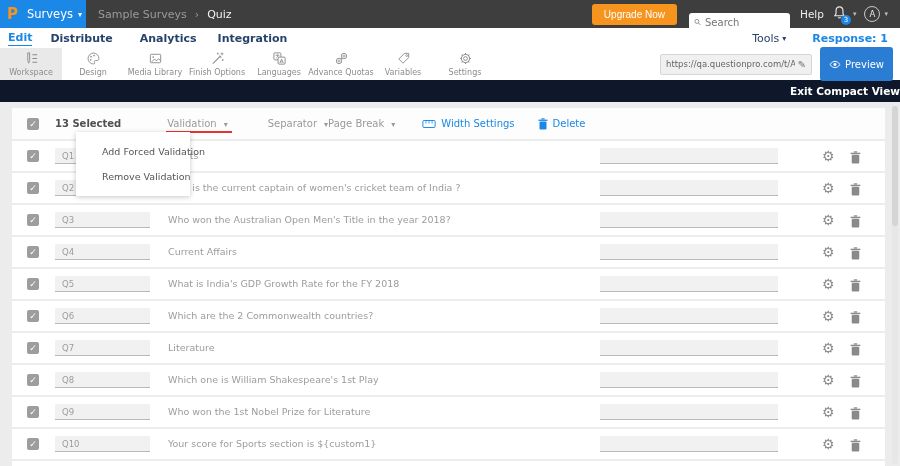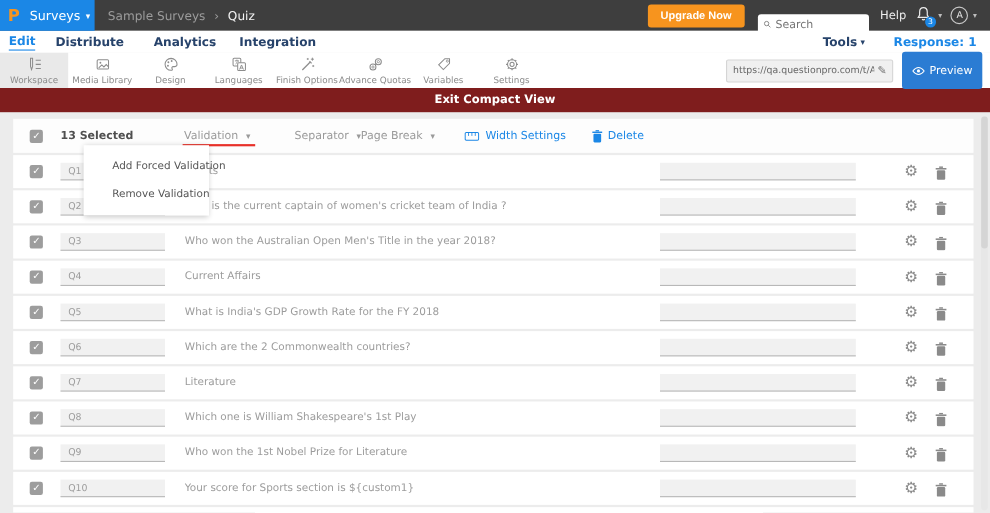--- a/index.html
+++ b/index.html
@@ -11,21 +11,21 @@
   .logo-block { height:28px; width:86px; background:#1b87e6; display:flex; align-items:center;
                 padding:0 6px 0 7px; cursor:pointer; }
   .logo-p { color:#f7941e; font-weight:bold; font-size:15px; line-height:1; }
   .product-label { color:#fff; font-size:11.5px; margin-left:9px; }
   .caret { font-size:8px; color:#fff; margin-left:5px; }
   .crumbs { display:flex; align-items:center; margin-left:12px; font-size:11px; }
   .crumb-muted { color:#9b9b9b; }
   .crumb-sep { color:#9b9b9b; margin:0 8px; font-size:11px; }
   .crumb-current { color:#f2f2f2; }
   .topbar-spacer { flex:1; }
-  .upgrade-btn { background:#f7941e; color:#fff; font-size:10px; font-weight:bold;
+  .upgrade-btn { background:#f7941e; color:#fff; font-size:10px; font-weight:normal;
                  border:none; border-radius:3px; padding:5px 12px; margin-right:12px; cursor:pointer; }
   .search-box { background:#fff; border-radius:3px; width:101px; height:19px; display:flex;
                 align-items:center; padding:0 5px;margin-top:16px; }
   .search-box input { border:none; outline:none; width:80px; font-size:10px; color:#444;
                       font-family:inherit; margin-left:4px; }
   .help-label { color:#eee; font-size:10.5px; margin:0 8px 0 10px; cursor:pointer; }
   .bell-wrap { position:relative; width:17px; height:18px; cursor:pointer; }
   .badge { position:absolute; right:-2px; bottom:-2px; background:#1b87e6; color:#fff;
            font-size:7px; width:10px; height:10px; border-radius:50%; text-align:center;
            line-height:10px; }
@@ -34,21 +34,21 @@
             color:#e6e6e6; font-size:8.5px; display:flex; align-items:center; justify-content:center;
             margin-left:4px; cursor:pointer; }
   .topbar-right-pad { width:8px; }
 
   
   .navrow { height:20px; background:#fff; display:flex; align-items:center; padding:0 12px 0 8px; }
   .nav-tab { font-size:11px; font-weight:bold; color:#27436b; cursor:pointer; }
   .nav-tab.active { color:#1b87e6; border-bottom:1px solid #1b87e6; padding-bottom:1px; }
   .nav-gap1{ margin-right:18px; } .nav-gap2{ margin-right:27px; } .nav-gap3{ margin-right:21px; }
   .nav-spacer { flex:1; }
-  .tools-label { font-size:11px; font-weight:bold; color:#27436b; cursor:pointer; }
+  .tools-label { font-size:11px; font-weight:normal; color:#27436b; cursor:pointer; }
   .tools-caret { color:#27436b; font-size:8px; margin:0 26px 0 3px; }
   .response-label { font-size:11px; font-weight:bold; color:#1b87e6; cursor:pointer; }
 
   
   .iconrow { height:32px; background:#fff; display:flex; align-items:stretch; }
   .tool-tab { width:62px; display:flex; flex-direction:column; align-items:center;
               justify-content:center; cursor:pointer; }
   .tool-tab.active { background:#e9e9e9; }
   .tool-tab svg { display:block; }
   .tool-tab .tlabel { font-size:8px; color:#8c8c8c; margin-top:2px; white-space:nowrap; }
@@ -57,22 +57,22 @@
              border:1px solid #d5d5d5; border-radius:2px; display:flex; align-items:center;
              padding:0 5px; margin-right:8px; }
   .url-box input { flex:1; border:none; outline:none; background:transparent; font-size:8.5px;
                    color:#666; font-family:inherit; min-width:0; }
   .url-pencil { font-size:10px; color:#777; margin-left:3px; cursor:pointer; }
   .preview-btn { align-self:center; background:#2b7cd3; border:none; border-radius:3px;
                  color:#fff; font-size:10px; height:34px; padding:0 9px; margin-right:7px;
                  display:flex; align-items:center; gap:4px; cursor:pointer; font-family:inherit; }
 
   
-  .compact-bar { height:22px; background:#7f1d1d; display:flex; align-items:center;
-                 justify-content:center; }
+  .compact-bar { height:22px; background:#0f172a; display:flex; align-items:center;
+                 justify-content:flex-end; }
   .compact-bar span { color:#fff; font-size:10.5px; font-weight:bold; cursor:pointer; }
 
   
   .main { position:relative; height:364px; padding:6px 0 0 12px; }
   .sel-toolbar { width:873px; height:31px; background:#fdfdfd; display:flex; align-items:center;
                  padding-left:15px; margin-bottom:2px; }
   .cb { width:12px; height:12px; background:#9d9d9d; border-radius:2px; color:#fff;
         font-size:9px; line-height:12px; text-align:center; cursor:pointer; flex:none; }
   .sel-count { font-size:10px; font-weight:bold; color:#4f4f4f; margin-left:16px; }
   .dd { font-size:10px; color:#9a9a9a; cursor:pointer; position:relative; white-space:nowrap; }
@@ -169,62 +169,62 @@
       <path d="M4 2 h2 v8 l-1 3 -1 -3 Z" fill="none" stroke="#8c8c8c" stroke-width="1"></path>
       <line x1="9" y1="4" x2="14" y2="4" stroke="#8c8c8c" stroke-width="1.1"></line>
       <line x1="9" y1="8" x2="14" y2="8" stroke="#8c8c8c" stroke-width="1.1"></line>
       <line x1="9" y1="12" x2="14" y2="12" stroke="#8c8c8c" stroke-width="1.1"></line>
     </svg>
     <span class="tlabel">Workspace</span>
   </div>
 
   <div class="tool-tab">
     <svg width="15" height="15" viewBox="0 0 16 16">
-      <rect x="2.5" y="3.5" width="11" height="9" rx="1" fill="none" stroke="#8c8c8c" stroke-width="1"></rect>
-      <circle cx="5.6" cy="6.4" r="0.9" fill="#8c8c8c"></circle>
-      <path d="M4 11.5 l3 -3 2 2 2.3 -2.3 2.2 2.3" fill="none" stroke="#8c8c8c" stroke-width="1"></path>
-    </svg>
-    <span class="tlabel">Media Library</span>
-  </div>
-
-  <div class="tool-tab">
-    <svg width="15" height="15" viewBox="0 0 16 16">
       <path d="M8 2.2 a5.8 5.8 0 1 0 0 11.6 c1.4 0 1.6-.9 1-1.7 -.6-.8 0-1.9 1.2-1.9 h1.6 c1.2 0 2-.9 2-2.2 A5.9 5.9 0 0 0 8 2.2 Z" fill="none" stroke="#8c8c8c" stroke-width="1"></path>
       <circle cx="5.4" cy="6" r="0.9" fill="#8c8c8c"></circle>
       <circle cx="8.6" cy="4.8" r="0.9" fill="#8c8c8c"></circle>
       <circle cx="5" cy="9.4" r="0.9" fill="#8c8c8c"></circle>
     </svg>
     <span class="tlabel">Design</span>
+  </div>
+
+  <div class="tool-tab">
+    <svg width="15" height="15" viewBox="0 0 16 16">
+      <rect x="2.5" y="3.5" width="11" height="9" rx="1" fill="none" stroke="#8c8c8c" stroke-width="1"></rect>
+      <circle cx="5.6" cy="6.4" r="0.9" fill="#8c8c8c"></circle>
+      <path d="M4 11.5 l3 -3 2 2 2.3 -2.3 2.2 2.3" fill="none" stroke="#8c8c8c" stroke-width="1"></path>
+    </svg>
+    <span class="tlabel">Media Library</span>
+  </div>
+
+  <div class="tool-tab">
+    <svg width="15" height="15" viewBox="0 0 16 16">
+      <line x1="3" y1="13.5" x2="10.5" y2="6" stroke="#8c8c8c" stroke-width="1.2"></line>
+      <line x1="10" y1="5" x2="12" y2="7" stroke="#8c8c8c" stroke-width="1.2"></line>
+      <path d="M12.8 1.5 v3 M11.3 3 h3" stroke="#8c8c8c" stroke-width="0.9" fill="none"></path>
+      <path d="M8.3 1.8 v2 M7.3 2.8 h2" stroke="#8c8c8c" stroke-width="0.8" fill="none"></path>
+      <path d="M13.6 8.6 v2 M12.6 9.6 h2" stroke="#8c8c8c" stroke-width="0.8" fill="none"></path>
+    </svg>
+    <span class="tlabel">Finish Options</span>
   </div>
 
   <div class="tool-tab">
     <svg width="15" height="15" viewBox="0 0 16 16">
       <rect x="2" y="2" width="7.5" height="7.5" rx="1" fill="none" stroke="#8c8c8c" stroke-width="1"></rect>
       <line x1="3.8" y1="4.6" x2="7.7" y2="4.6" stroke="#8c8c8c" stroke-width="0.9"></line>
       <line x1="5.75" y1="3.4" x2="5.75" y2="4.6" stroke="#8c8c8c" stroke-width="0.9"></line>
       <path d="M4.4 7.6 q1.35 -1.2 2.7 -2.6" fill="none" stroke="#8c8c8c" stroke-width="0.9"></path>
       <rect x="6.5" y="6.5" width="7.5" height="7.5" rx="1" fill="#fff" stroke="#8c8c8c" stroke-width="1"></rect>
       <path d="M8.3 13 l1.9 -4.4 1.9 4.4 M8.9 11.6 h2.6" fill="none" stroke="#8c8c8c" stroke-width="0.9"></path>
     </svg>
     <span class="tlabel">Languages</span>
   </div>
 
   <div class="tool-tab">
     <svg width="15" height="15" viewBox="0 0 16 16">
-      <line x1="3" y1="13.5" x2="10.5" y2="6" stroke="#8c8c8c" stroke-width="1.2"></line>
-      <line x1="10" y1="5" x2="12" y2="7" stroke="#8c8c8c" stroke-width="1.2"></line>
-      <path d="M12.8 1.5 v3 M11.3 3 h3" stroke="#8c8c8c" stroke-width="0.9" fill="none"></path>
-      <path d="M8.3 1.8 v2 M7.3 2.8 h2" stroke="#8c8c8c" stroke-width="0.8" fill="none"></path>
-      <path d="M13.6 8.6 v2 M12.6 9.6 h2" stroke="#8c8c8c" stroke-width="0.8" fill="none"></path>
-    </svg>
-    <span class="tlabel">Finish Options</span>
-  </div>
-
-  <div class="tool-tab">
-    <svg width="15" height="15" viewBox="0 0 16 16">
       <circle cx="10.6" cy="5.4" r="2.9" fill="none" stroke="#8c8c8c" stroke-width="1"></circle>
       <circle cx="5.4" cy="10.6" r="2.9" fill="none" stroke="#8c8c8c" stroke-width="1"></circle>
       <circle cx="10.6" cy="5.4" r="1.1" fill="none" stroke="#8c8c8c" stroke-width="0.8"></circle>
       <circle cx="5.4" cy="10.6" r="1.1" fill="none" stroke="#8c8c8c" stroke-width="0.8"></circle>
       <line x1="7.4" y1="8.6" x2="8.6" y2="7.4" stroke="#8c8c8c" stroke-width="1"></line>
     </svg>
     <span class="tlabel">Advance Quotas</span>
   </div>
 
   <div class="tool-tab">

